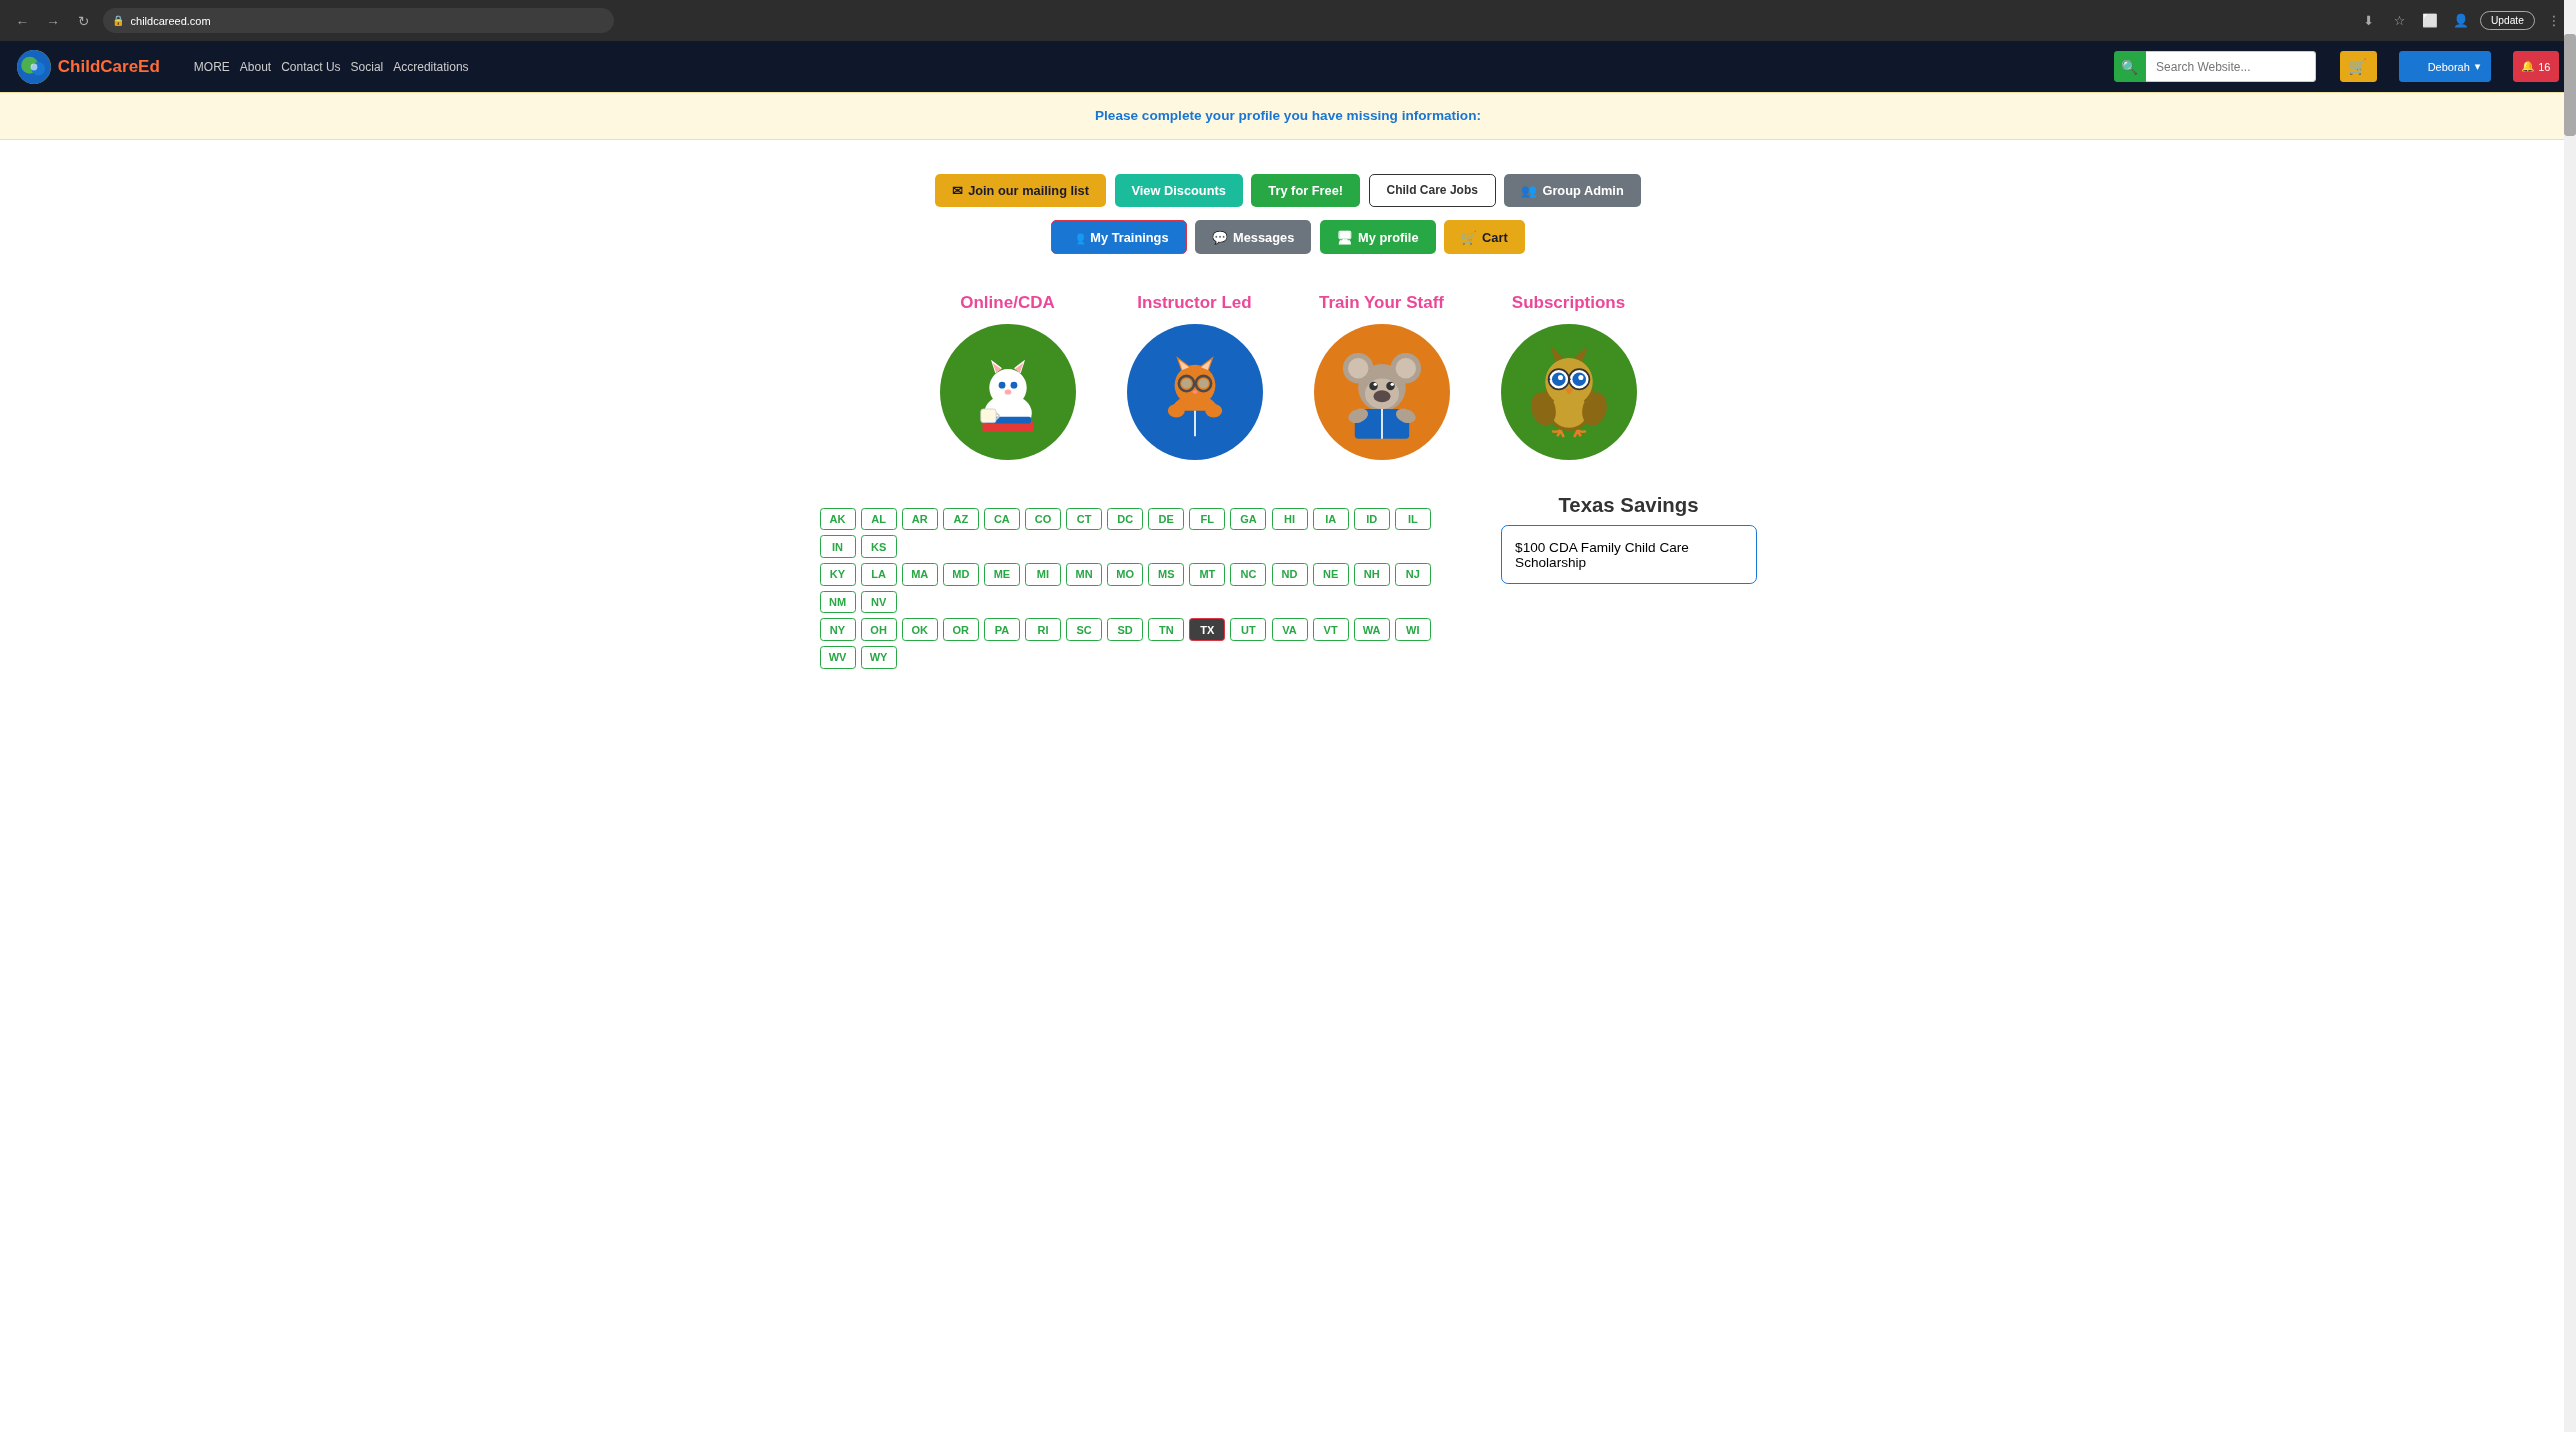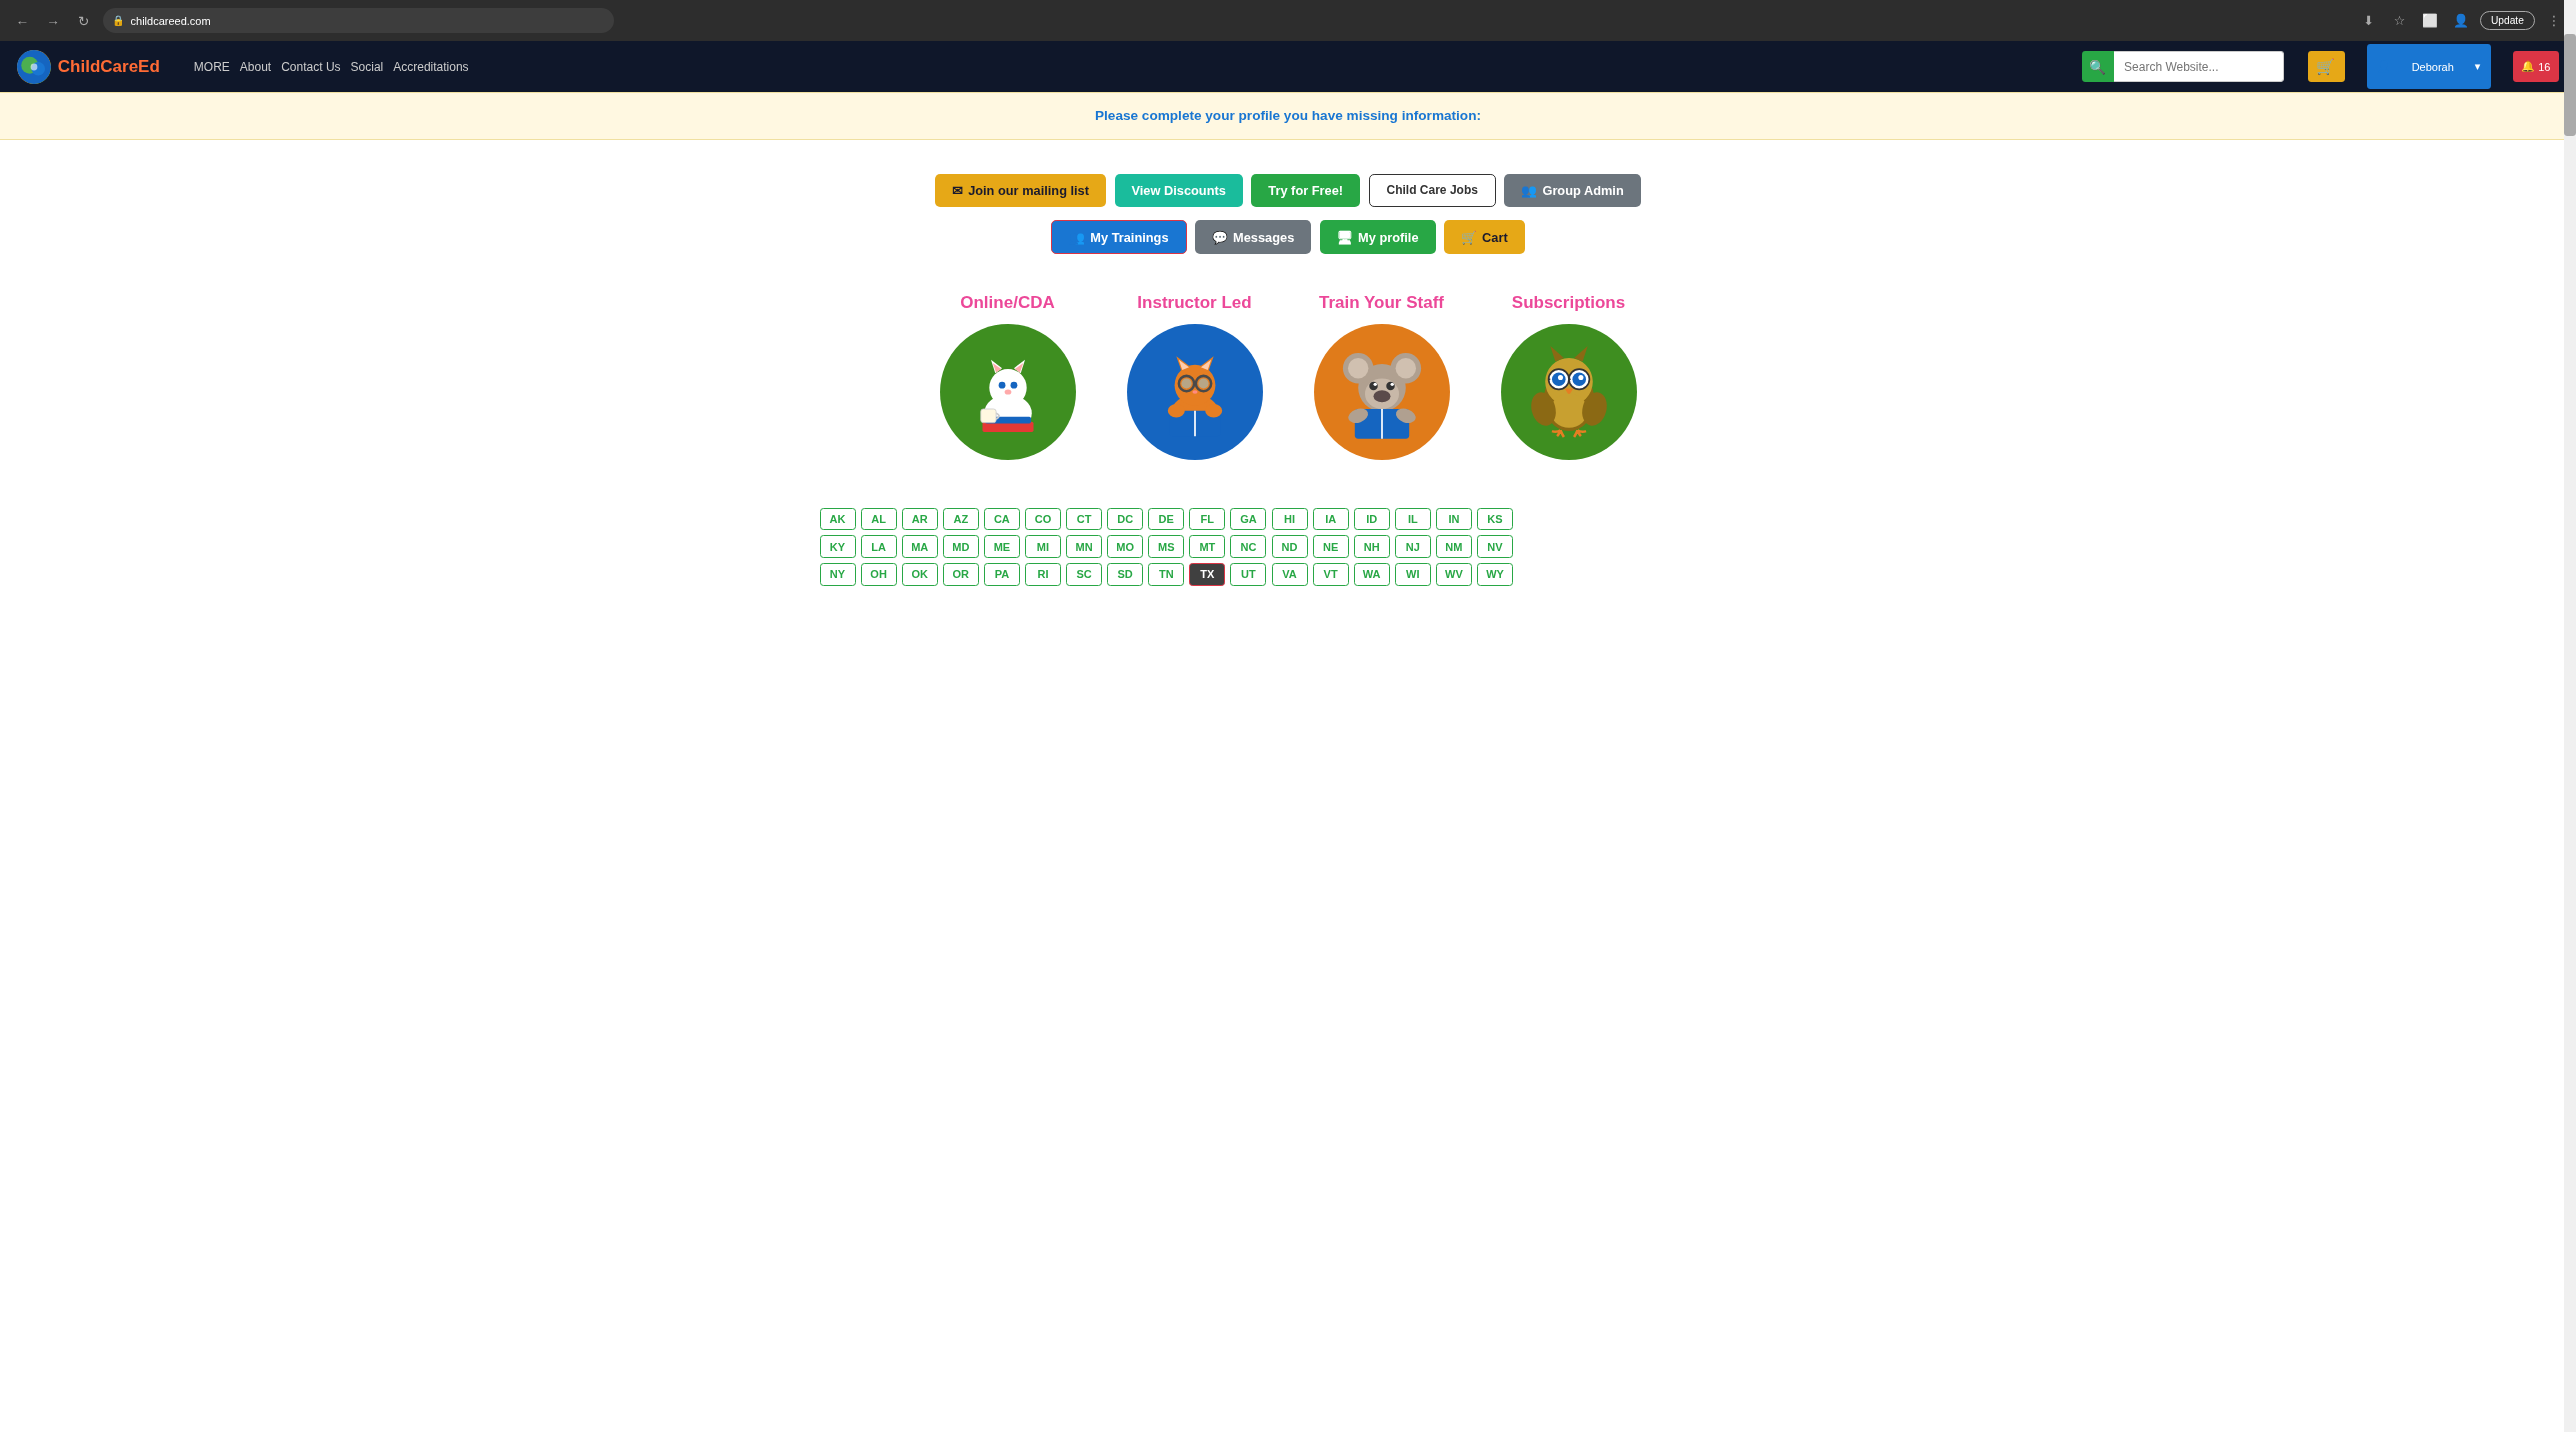--- a/index.html
+++ b/index.html
@@ -74,22 +74,22 @@
       height: 31px; border: 0.9px solid #ccc; border-left: none;
       padding: 0 10.2px; font-size: 12px; outline: none; width: 170px;
       border-radius: 0 3.4px 3.4px 0;
     }
     .cart-btn {
       background: #e6a817; border: none; width: 37px; height: 31px;
       display: flex; align-items: center; justify-content: center;
       cursor: pointer; border-radius: 3.4px; color: #1a1a2e; font-size: 15.3px; margin-left: 6.8px;
     }
     .user-btn {
-      background: #1976d2; border: none; height: 45px; padding: 0 10.2px;
-      display: flex; align-items: center; gap: 21px;
+      background: #1976d2; border: none; height: 31px; padding: 0 10.2px;
+      display: flex; align-items: center; gap: 5px;
       cursor: pointer; border-radius: 3.4px; color: white; font-size: 11px; margin-left: 5.1px;
     }
     .notif-btn {
       background: #dc3545; border: none; height: 31px; padding: 0 8.5px;
       display: flex; align-items: center; gap: 3.4px;
       cursor: pointer; border-radius: 3.4px; color: white; font-size: 11px; margin-left: 5.1px;
     }
 
     
     .banner {
@@ -464,20 +464,26 @@
           <button class="state-btn active">TX</button>
           <button class="state-btn">UT</button>
           <button class="state-btn">VA</button>
           <button class="state-btn">VT</button>
           <button class="state-btn">WA</button>
           <button class="state-btn">WI</button>
           <button class="state-btn">WV</button>
           <button class="state-btn">WY</button>
         </div>
     </div>
+    <div class="texas-savings">
+      <div class="texas-title">Texas Savings</div>
+      <div class="texas-box">
+        <span>$100 CDA Family Child Care Scholarship</span>
+      </div>
+    </div>
   </div>
 
 </div>
 
 <div class="scrollbar">
   <div class="scrollbar-thumb"></div>
 </div>
 
 
 </body></html>

